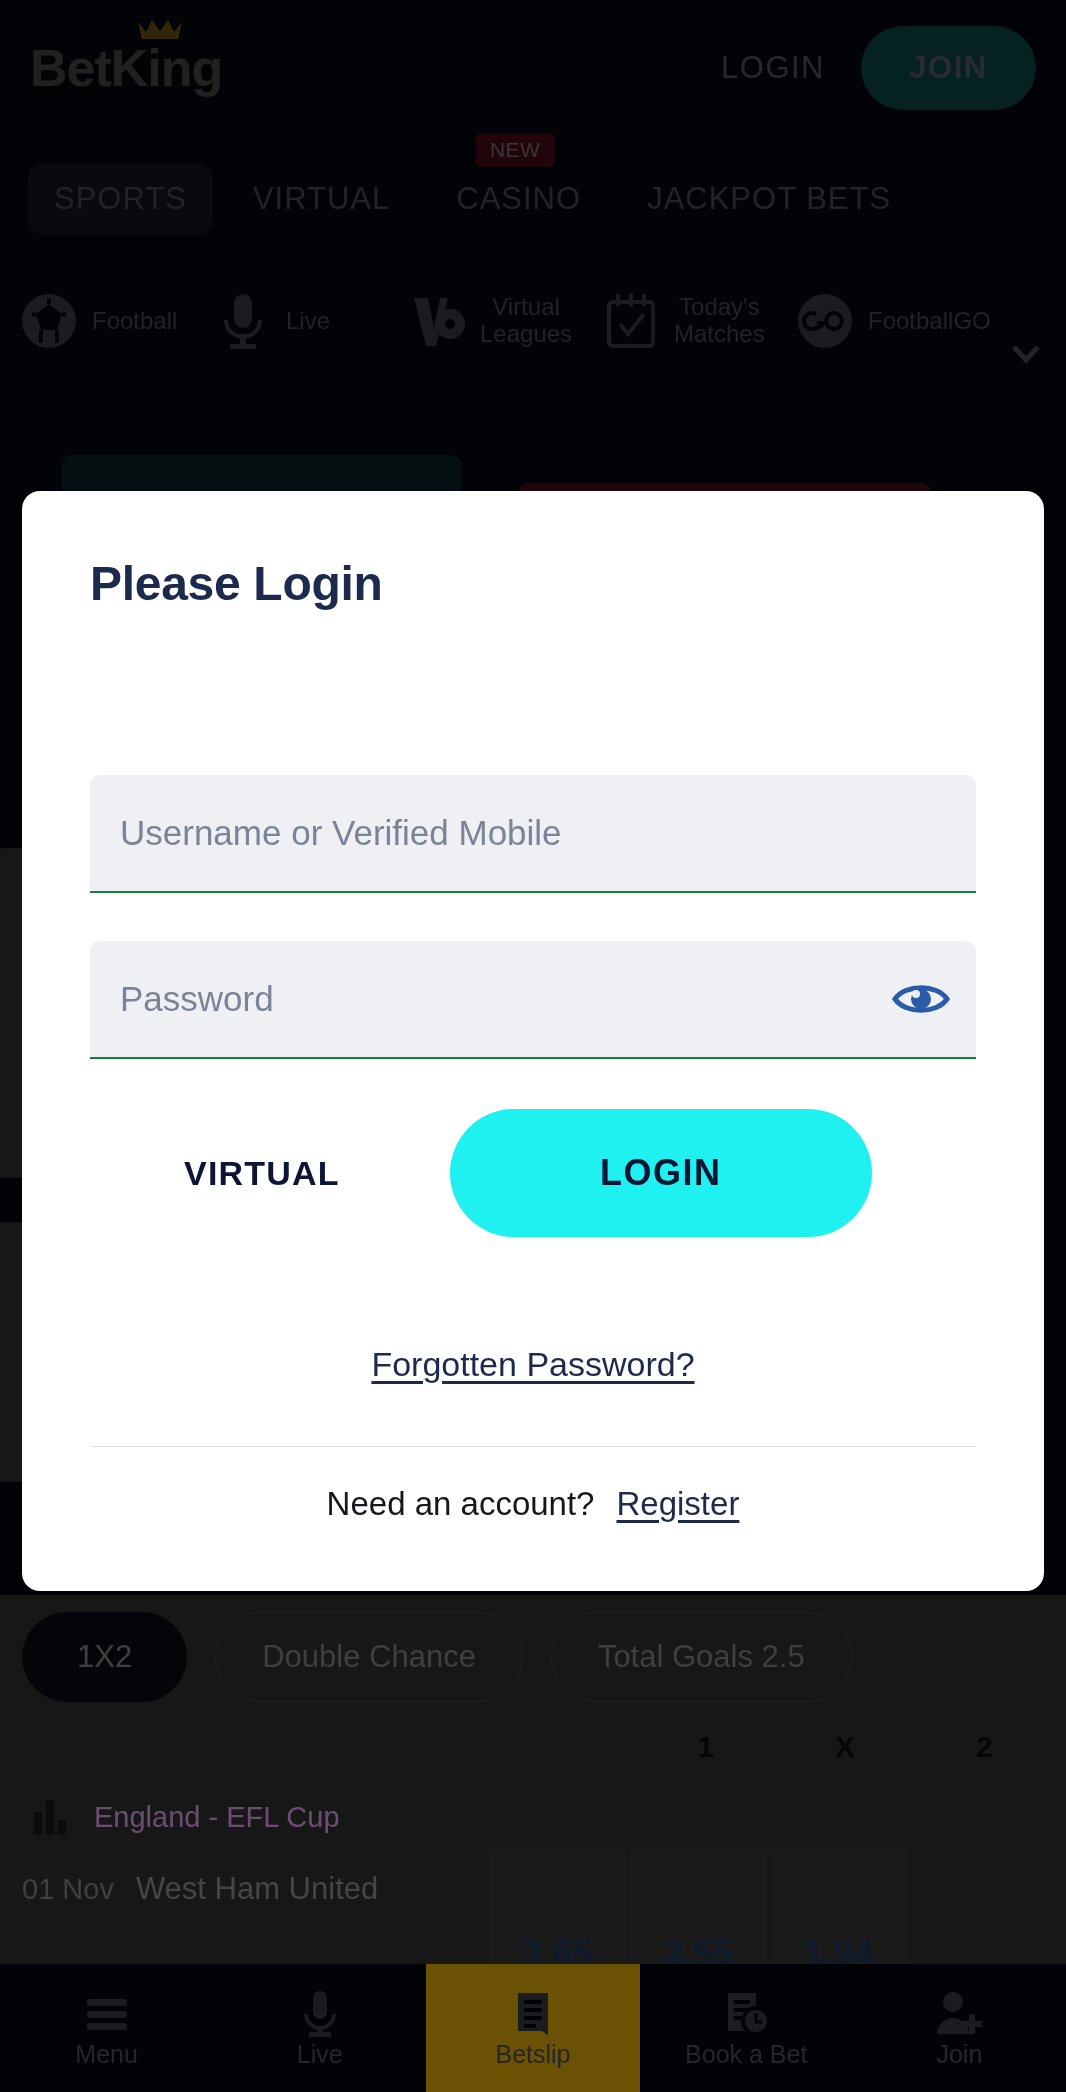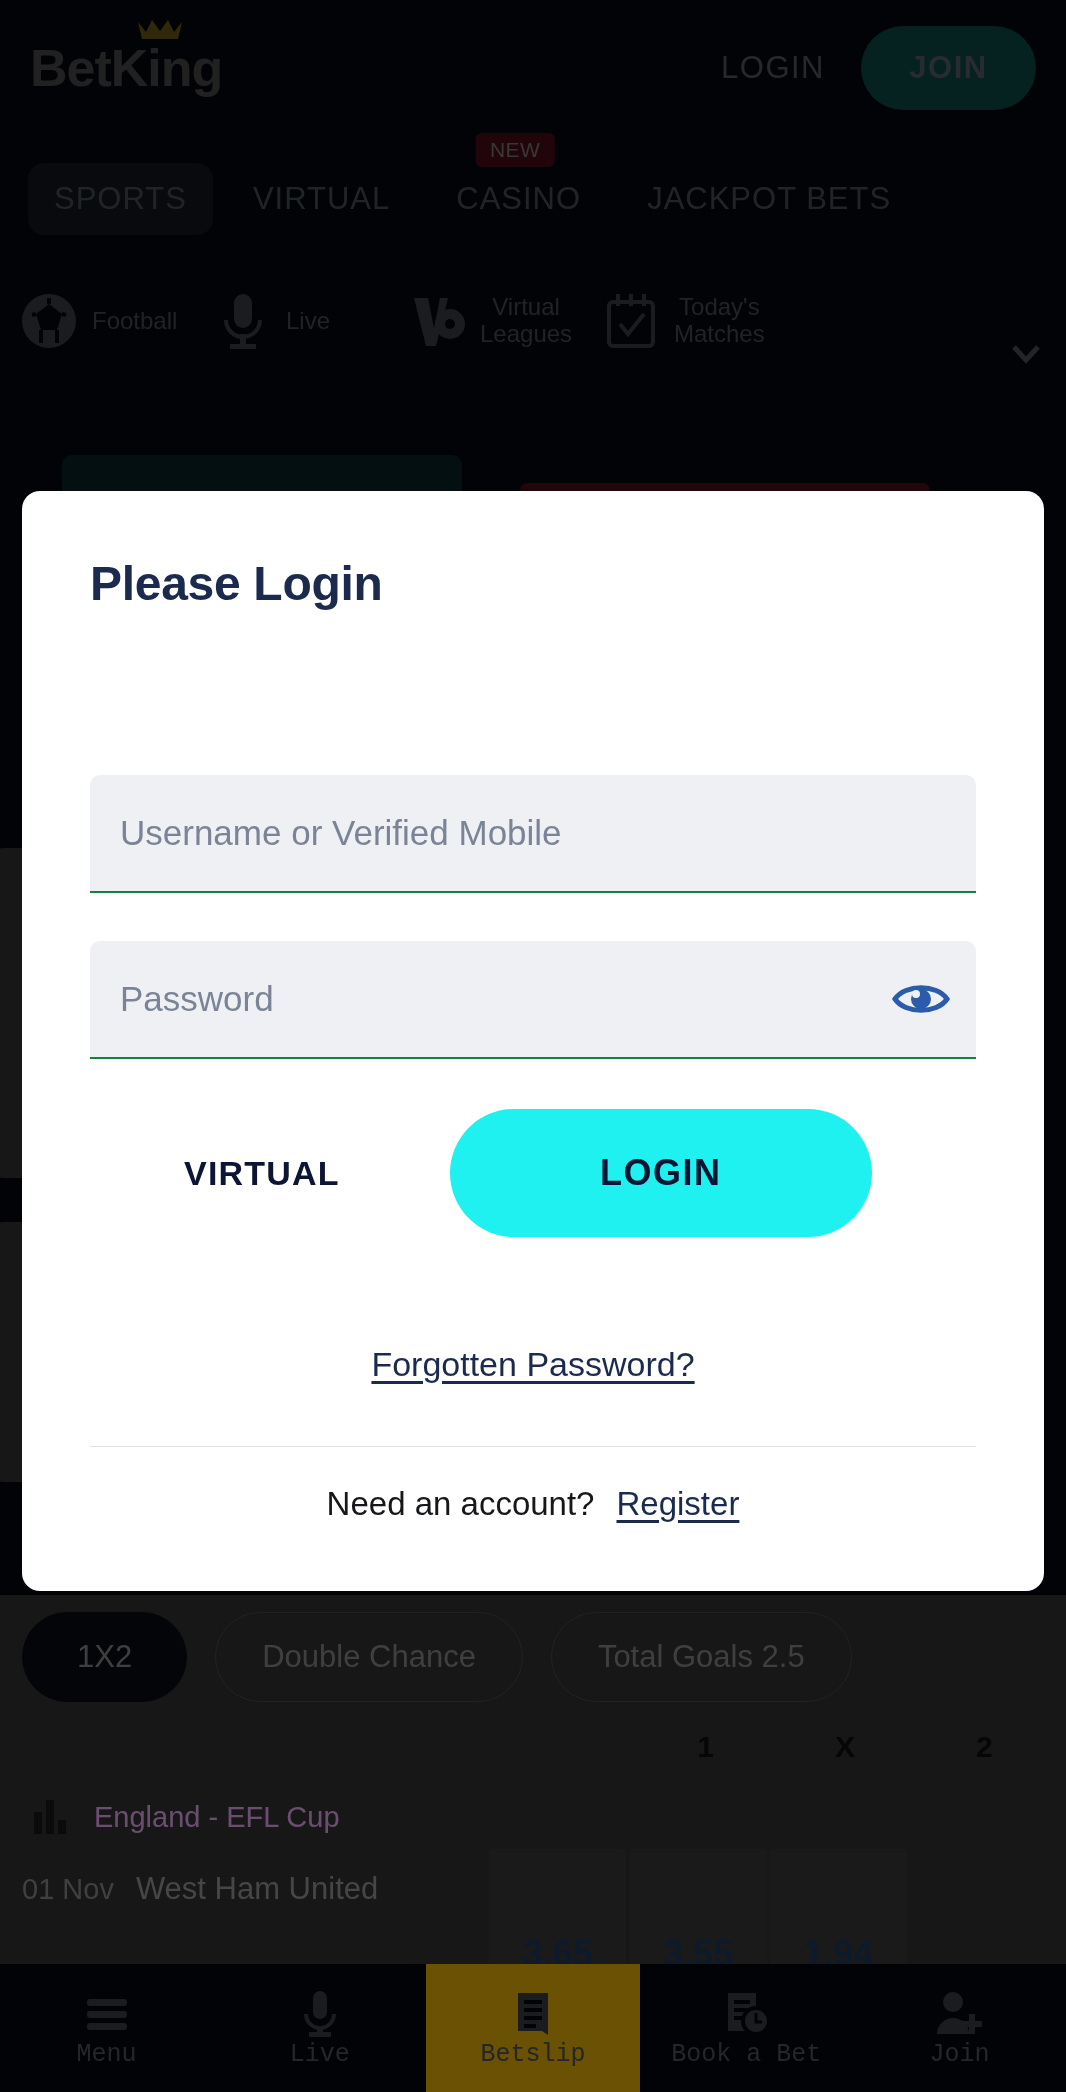--- a/index.html
+++ b/index.html
@@ -309,21 +309,20 @@
     align-items: center;
   }
   .bottom-nav-item {
     flex: 1;
     display: flex;
     flex-direction: column;
     align-items: center;
     gap: 0;
     height: 100%;
     justify-content: center;
-    font-family: Liberation Mono, monospace;
   }
   .bottom-nav-item.highlight { background: #eab308; }
   .bnav-icon {
     width: 52px; height: 52px;
     color: #3b3f45;
     display: flex; align-items: center; justify-content: center;
   }
   .bnav-label {
     font-size: 25px;
     color: #50555c;
@@ -544,20 +543,30 @@
           <svg viewBox="0 0 62 62" width="62" height="62" fill="none" stroke="currentColor" stroke-width="4">
             <rect x="9" y="12" width="44" height="44" rx="4"></rect>
             <path d="M18 4 L18 16 M31 4 L31 16 M44 4 L44 16"></path>
             <path d="M20 34 L28 44 L44 24"></path>
           </svg>
         </span>
         <span class="quick-label" style="white-space:pre-line">Today's
 Matches</span>
       </div>
 
+      <div class="quick-item">
+        <span class="quick-icon">
+          <svg viewBox="0 0 62 62" width="62" height="62" fill="currentColor">
+            <circle cx="31" cy="31" r="27"></circle>
+            <path d="M22 24 a8 8 0 1 0 0 14 a8 8 0 0 0 7-5 l-6 0" fill="none" stroke="#05080f" stroke-width="4"></path>
+            <circle cx="40" cy="31" r="8" fill="none" stroke="#05080f" stroke-width="4"></circle>
+          </svg>
+        </span>
+        <span class="quick-label">FootballGO</span>
+      </div>
 
       <span class="quick-chevron">
         <svg viewBox="0 0 44 44" width="44" height="44" fill="none" stroke="currentColor" stroke-width="5">
           <path d="M10 16 L22 29 L34 16"></path>
         </svg>
       </span>
     </div>
 
     <div class="bg-panel-teal"></div>
     <div class="bg-panel-red"></div>

